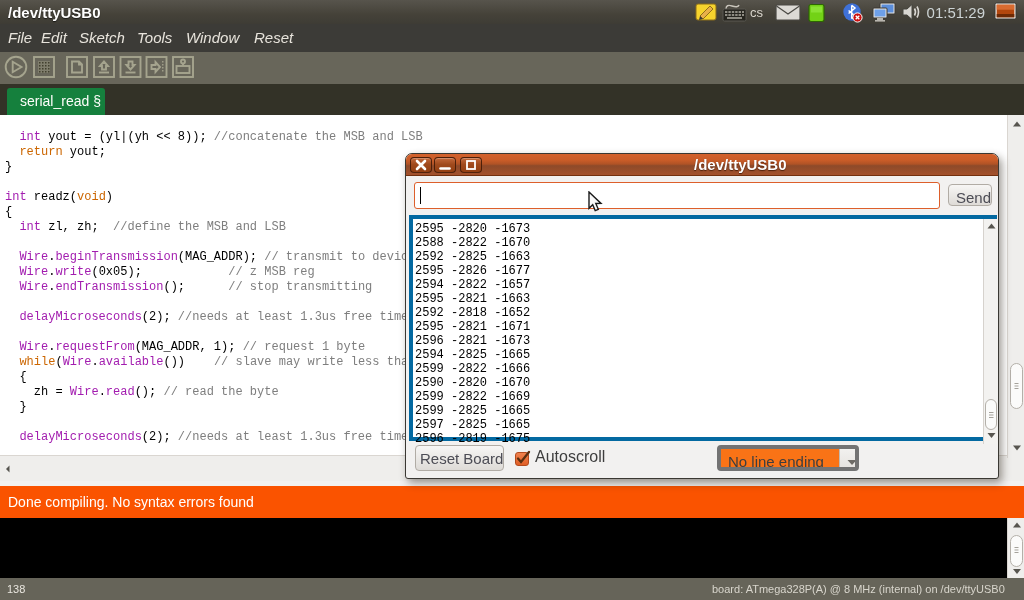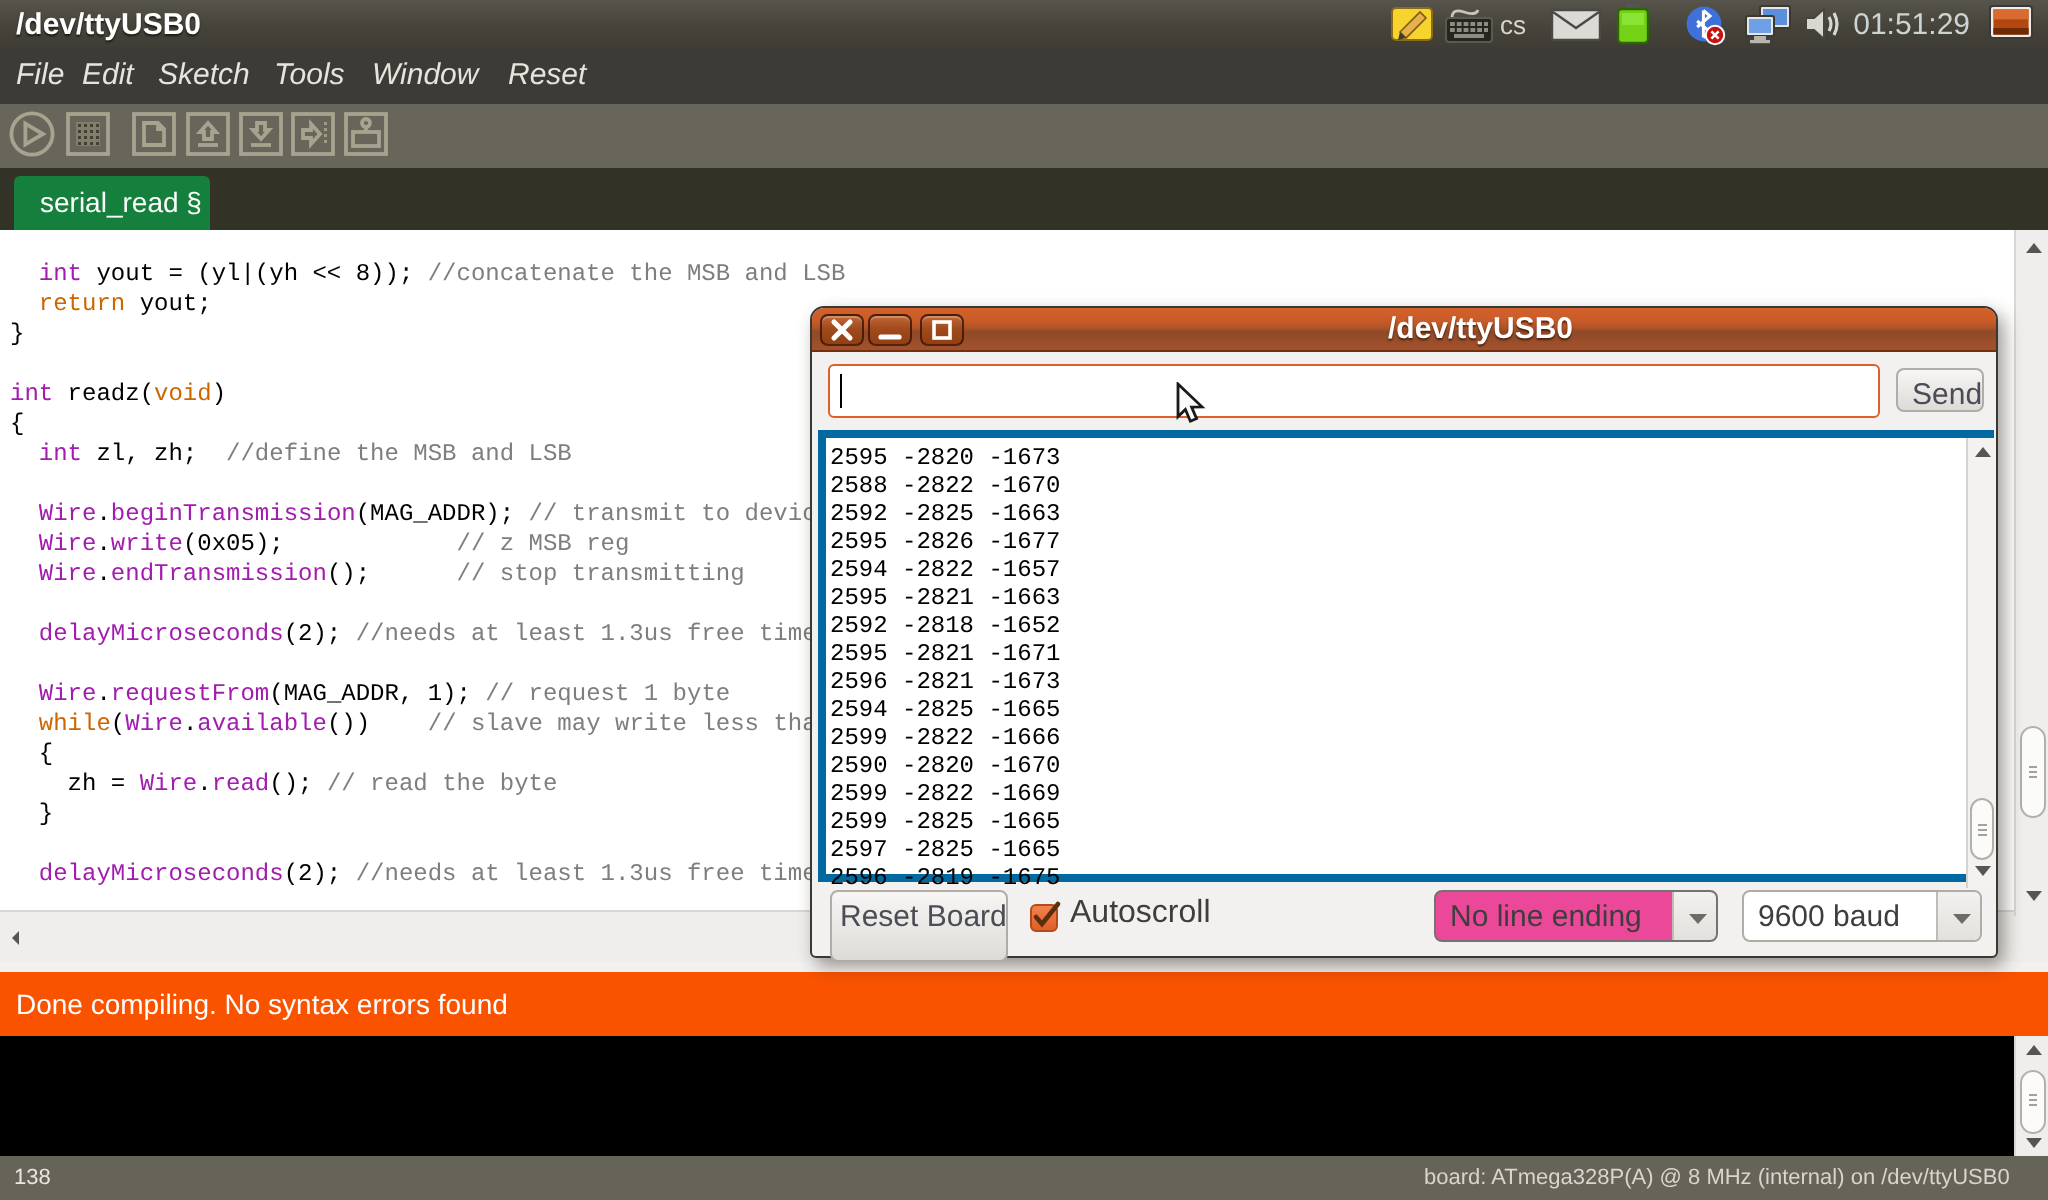--- a/index.html
+++ b/index.html
@@ -304,43 +304,35 @@
           <path d="M3.5 9.5 L7.5 4.5 L11.5 9.5 Z" fill="#57554f"></path>
           <path d="M3.5 214 L11.5 214 L7.5 219 Z" fill="#57554f"></path>
           <rect x="1.5" y="180.5" width="11" height="30" rx="5.5" fill="#fbfbfa" stroke="#b4b0a9"></rect>
           <g stroke="#a5a29b" stroke-width="1">
               <path d="M5 193.5 H9.5 M5 196 H9.5 M5 198.5 H9.5"></path>
             </g>
         </svg>
       </div>
     </div>
     <div id="sctrl" class="abs">
-      <div class="abs" style="left:9px;top:4px;width:89px;height:36px;border:1px solid #b1aca5;border-radius:4px;background:linear-gradient(#f7f6f5,#e9e7e4 55%,#dedbd7);">
+      <div class="abs" style="left:9px;top:4px;width:89px;height:26px;border:1px solid #b1aca5;border-radius:4px;background:linear-gradient(#f7f6f5,#e9e7e4 55%,#dedbd7);">
         <span class="abs" style="left:4px;top:4px;font-size:15px;color:#4c4c55;white-space:nowrap;">Reset Board</span>
       </div>
       <div class="abs" style="left:109px;top:11px;width:14px;height:14px;border-radius:3px;border:1px solid #b34a1d;background:linear-gradient(#f0824e,#e05f26);">
         <svg width="18" height="18" style="position:absolute;left:-1px;top:-4px;">
             <path d="M3 9.5 L6 13 L14 3" fill="none" stroke="#5a2f10" stroke-width="2.3" stroke-linecap="round"></path>
           </svg>
       </div>
       <div class="abs" style="left:129px;top:7px;font-size:16px;color:#3e3e3e;white-space:nowrap;">Autoscroll</div>
-      <div class="abs" style="left:311px;top:4px;width:142px;height:26px;border:1px solid #737373;border-radius:4px;background:#ec4899;overflow:hidden;">
+      <div class="abs" style="left:311px;top:4px;width:142px;height:26px;border:4px solid #737373;border-radius:4px;background:#f97316;overflow:hidden;">
         <span class="abs" style="left:7px;top:4px;font-size:15px;color:#3e3e3e;">No line ending</span>
         <div class="abs" style="left:118px;top:0;width:24px;height:26px;border-left:1px solid #c0bbb4;background:linear-gradient(#f2f1ef,#e2dfdb);">
           <svg width="24" height="26">
               <path d="M7.5 11 H16.5 L12 16 Z" fill="#6e6b66"></path>
             </svg>
         </div>
       </div>
-      <div class="abs" style="left:465px;top:4px;width:120px;height:26px;border:1px solid #b1aca5;border-radius:4px;background:#ffffff;overflow:hidden;">
-        <span class="abs" style="left:7px;top:4px;font-size:15px;color:#3e3e3e;">9600 baud</span>
-        <div class="abs" style="left:96px;top:0;width:24px;height:26px;border-left:1px solid #c0bbb4;background:linear-gradient(#f2f1ef,#e2dfdb);">
-          <svg width="24" height="26">
-              <path d="M7.5 11 H16.5 L12 16 Z" fill="#6e6b66"></path>
-            </svg>
-        </div>
-      </div>
     </div>
   </div>
   <svg class="abs" style="left:588px;top:191px;" width="16" height="22">
     <path d="M1 1 L1 17.3 L4.7 13.7 L7.2 19.6 L10.3 18.3 L7.8 12.5 L13 12.4 Z" fill="#fafafa" stroke="#1a1a1a" stroke-width="1.4"></path>
   </svg>
 </div>
 
 </body></html>

